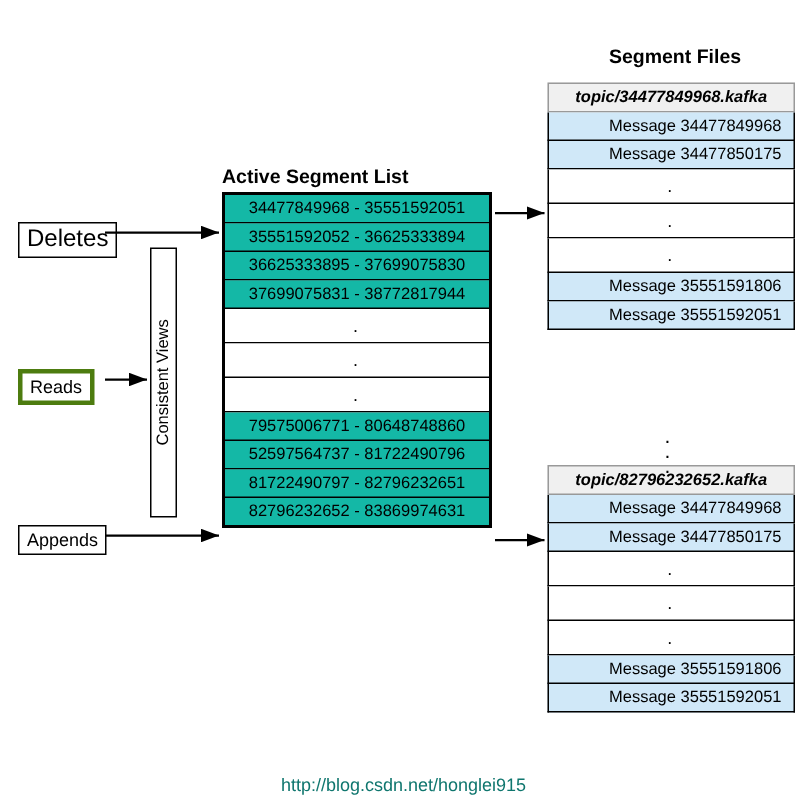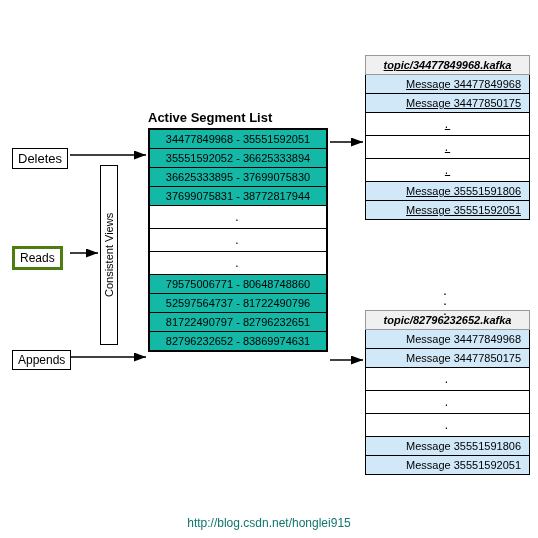--- a/index.html
+++ b/index.html
@@ -39,21 +39,21 @@
       width: 160px;
       font-weight: bold;
       font-size: 13px;
     }
 
     
     .label-deletes {
       position: absolute;
       top: 148px;
       left: 12px;
-      font-size: 13px;
+      font-size: 16px;
       border: 1px solid #000;
       padding: 2px 5px;
       background: #fff;
     }
 
     .label-reads {
       position: absolute;
       top: 246px;
       left: 12px;
       font-size: 12px;
@@ -182,20 +182,21 @@
       text-align: center;
       font-size: 12px;
       color: #0f766e;
     }
   </style>
 </head>
 <body>
 
 <div class="diagram-container">
 
+  <div class="segment-files-title">Segment Files</div>
 
   <div class="active-segment-title">Active Segment List</div>
 
   <div class="label-deletes">Deletes</div>
   <div class="label-reads">Reads</div>
   <div class="label-appends">Appends</div>
 
   <div class="consistent-views">
     <div class="consistent-views-text">Consistent Views</div>
   </div>
@@ -207,21 +208,21 @@
     <div class="segment-row">37699075831 - 38772817944</div>
     <div class="segment-row-dots">.</div>
     <div class="segment-row-dots">.</div>
     <div class="segment-row-dots">.</div>
     <div class="segment-row">79575006771 - 80648748860</div>
     <div class="segment-row">52597564737 - 81722490796</div>
     <div class="segment-row">81722490797 - 82796232651</div>
     <div class="segment-row">82796232652 - 83869974631</div>
   </div>
 
-  <div class="seg-file-group" style="top: 55px; left: 365px; width: 165px; text-decoration: underline;">
+  <div class="seg-file-group" style="top: 55px; left: 365px; width: 165px;">
     <div class="seg-file-title">topic/34477849968.kafka</div>
     <div class="seg-file-row">Message 34477849968</div>
     <div class="seg-file-row">Message 34477850175</div>
     <div class="seg-file-dots">.</div>
     <div class="seg-file-dots">.</div>
     <div class="seg-file-dots">.</div>
     <div class="seg-file-row">Message 35551591806</div>
     <div class="seg-file-row">Message 35551592051</div>
   </div>
 

